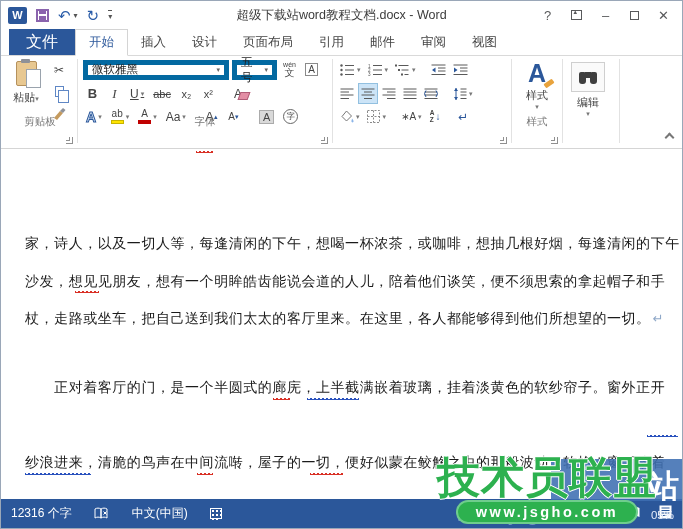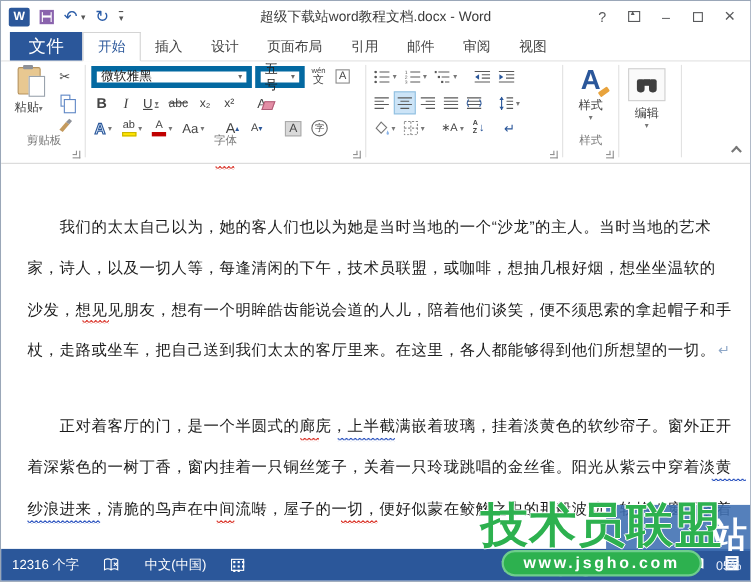--- a/index.html
+++ b/index.html
@@ -31,21 +31,21 @@
   .tab.active{background:#fff;border:1px solid #d4d4d4;border-bottom:1px solid #fff;margin-bottom:-1px;color:#2b579a}
   .signin{margin-left:auto;display:flex;align-items:center;gap:8px;font-size:12.5px;color:#444}
   .avatar{width:24px;height:22px;background:#e4e4e4;position:relative;overflow:hidden}
   .avatar::before{content:"";position:absolute;left:8px;top:3px;width:8px;height:8px;border-radius:50%;background:#a6a6a6}
   .avatar::after{content:"";position:absolute;left:4px;top:12px;width:16px;height:12px;border-radius:8px 8px 0 0;background:#a6a6a6}
 
   
   .ribbon{position:relative;height:93px;background:#fff;border-bottom:1px solid #d5d5d5;display:flex;padding-left:2px}
   .rgroup{position:relative;height:100%}
   .gsep{width:1px;background:#e2e2e2;margin:3px 0 5px}
-  .group-label{position:absolute;bottom:13px;left:0;right:0;text-align:center;font-size:10.5px;color:#7a7a7a;pointer-events:none}
+  .group-label{position:absolute;bottom:19px;left:0;right:0;text-align:center;font-size:10.5px;color:#7a7a7a;pointer-events:none}
   .dlg{position:absolute;bottom:4px;right:4px;width:7px;height:7px;border-right:1px solid #909090;border-bottom:1px solid #909090}
   .dlg::after{content:"";position:absolute;right:2px;bottom:2px;width:3px;height:3px;border-right:1px solid #909090;border-bottom:1px solid #909090}
   .rbtn{display:flex;align-items:center;justify-content:center;height:21px;min-width:19px;padding:0 2px;border:1px solid transparent;color:#444;font-size:12px;cursor:default}
   .rbtn.on{background:#cce4f7;border-color:#92c0e0}
   .dd::after{content:"▾";font-size:7px;color:#777;margin-left:2px}
   .ddonly{font-size:7px;color:#777}
 
   
   .g-clip{width:74px}
   .paste-btn{position:absolute;left:5px;top:4px;width:36px;height:72px;text-align:center;font-size:11px;color:#444}
@@ -408,29 +408,27 @@
       </div>
     </div>
     <div class="gsep"></div>
 
     <div class="collapse"></div>
   </div>
 
   <div class="docarea">
     <span class="sq red" style="left:195px;top:2px;width:17px"></span>
 
-    <div class="dline" style="top:49px">　　我们的太太自己以为，她的客人们也以为她是当时当地的一个“沙龙”的主人。当时当地的艺术</div>
-    <div class="dline" style="top:86px">家，诗人，以及一切人等，每逢清闲的下午，技术员联盟，或咖啡，想抽几根好烟，想坐坐温软的</div>
+    <div class="dline" style="top:86px">家，诗人，以及一切人等，每逢清闲的下午，想喝一杯浓茶，或咖啡，想抽几根好烟，每逢清闲的下午</div>
     <div class="dline" style="top:124px">沙发，想见见朋友，想有一个明眸皓齿能说会道的人儿，陪着他们谈笑，便不须思索的拿起帽子和手</div>
     <div class="dline" style="top:161px">
       <span>杖，走路或坐车，把自己送到我们太太的客厅里来。在这里，各人都能够得到他们所想望的一切。</span><span class="pmark">↵</span>
     </div>
 
     <div class="dline" style="top:230px">　　正对着客厅的门，是一个半圆式的廊庑，上半截满嵌着玻璃，挂着淡黄色的软纱帘子。窗外正开</div>
-    <div class="dline" style="top:267px">着深紫色的一树丁香，窗内挂着一只铜丝笼子，关着一只玲珑跳唱的金丝雀。阳光从紫云中穿着淡黄</div>
     <div class="dline" style="top:305px">纱浪进来，清脆的鸟声在中间流啭，屋子的一切，便好似蒙在鲛觞之中的那般波动，软艳！窗下放着</div>
 
     <span class="sq red" style="left:74px;top:142px;width:24px"></span>
     <span class="sq red" style="left:272px;top:249px;width:17px"></span>
     <span class="sq blue" style="left:306px;top:249px;width:52px"></span>
     <span class="sq blue" style="left:646px;top:286px;width:31px"></span>
     <span class="sq blue" style="left:24px;top:324px;width:66px"></span>
     <span class="sq red" style="left:196px;top:324px;width:16px"></span>
     <span class="sq red" style="left:309px;top:324px;width:33px"></span>
 

